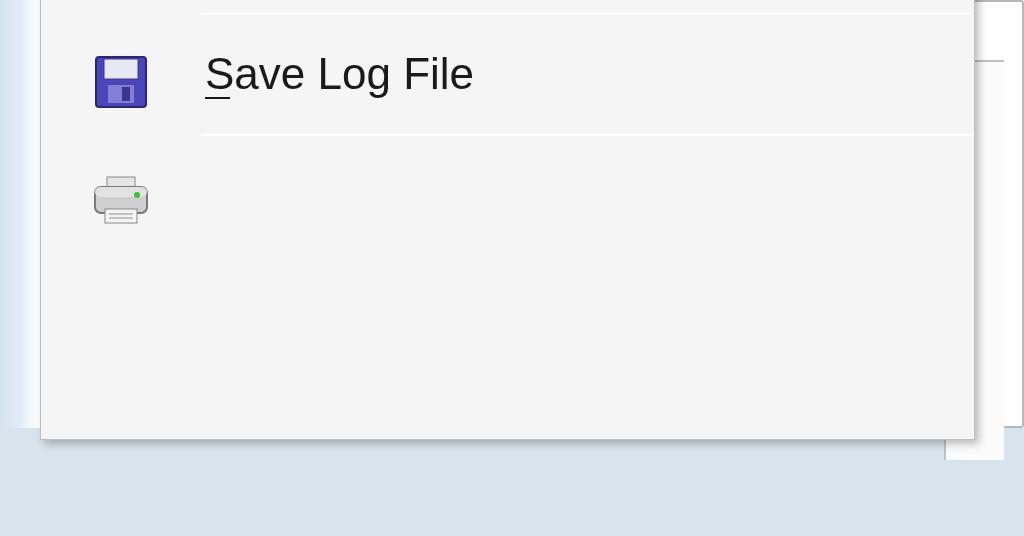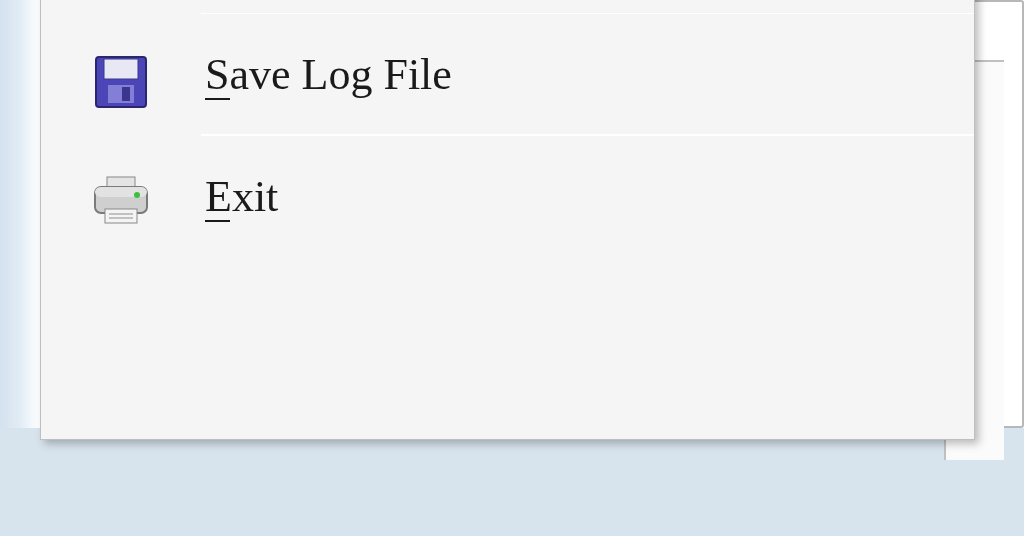--- a/index.html
+++ b/index.html
@@ -11,21 +11,20 @@
       overflow: hidden;
       position: relative;
     }
     .outer-frame {
       position: absolute;
       left: 0;
       top: 0;
       width: 1024px;
       height: 428px;
       background: linear-gradient(to right, #d4e2ef 0%, #e2ecf5 2%, #f2f7fb 3%, #ffffff 4%);
-      font-family: Liberation Serif, serif;
     }
     .bg-panel {
       position: absolute;
       left: 40px;
       top: 0;
       right: 0;
       bottom: 0;
       background: #ffffff;
       border: 2px solid #b8b8b8;
       border-radius: 3px;
@@ -143,21 +142,16 @@
 
         <div class="menu-item">
           <span>
             <span class="underline-first ul-s">S</span>ave Log File
           </span>
         </div>
         <div class="sep"></div>
 
         <div class="sep"></div>
 
-        <div class="menu-item">
-          <span>
-            <span class="underline-first ul-e">E</span>xit
-          </span>
-        </div>
       </div>
     </div>
   </div>
 </div>
 
 </body></html>

